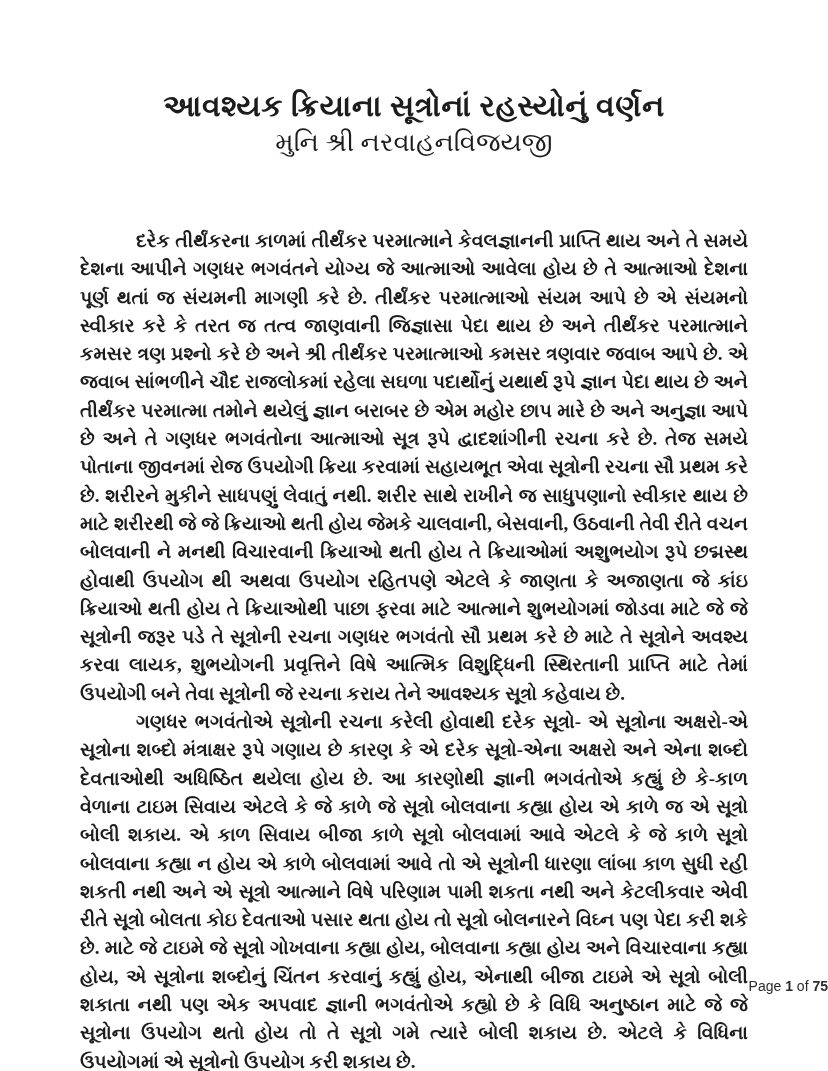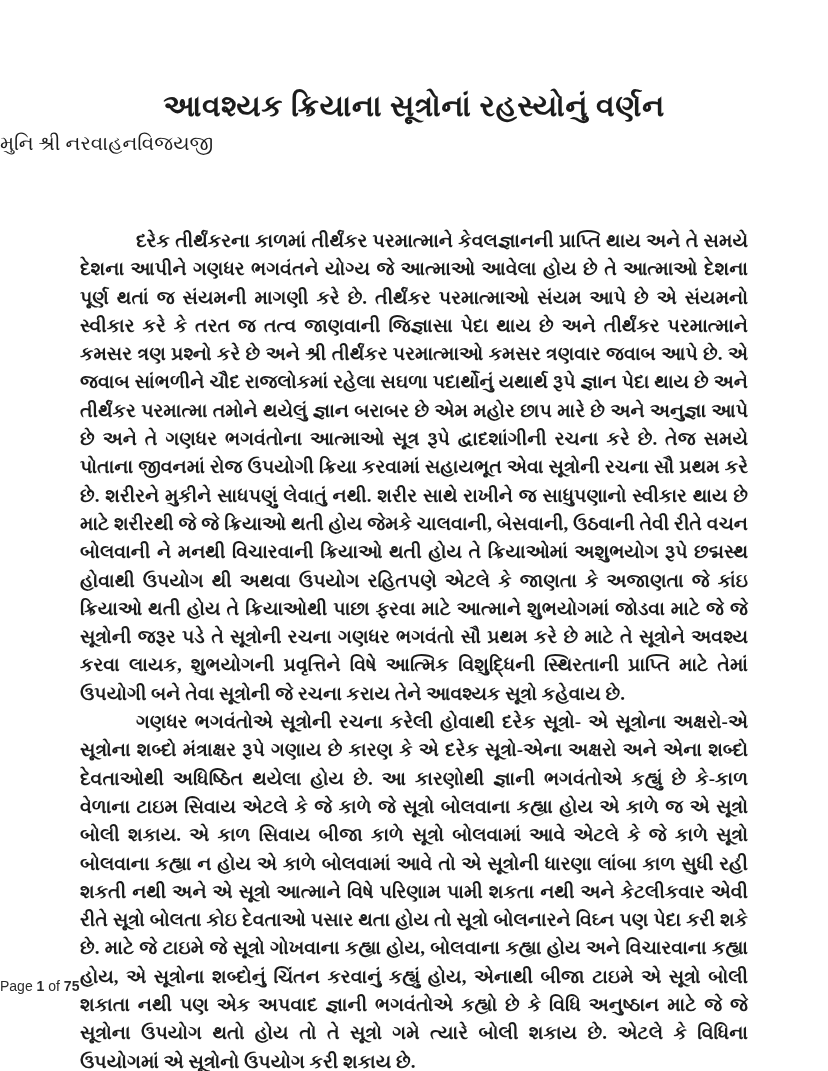--- a/index.html
+++ b/index.html
@@ -21,22 +21,22 @@
     margin: 0;
     padding-top: 86px;
     text-align: center;
     font-size: 30px;
     line-height: 38px;
     font-weight: bold;
     letter-spacing: 0.5px;
   }
   .subtitle {
     margin: 4px 0 0 0;
-    text-align: left;
-    font-size: 20px;
+    text-align: center;
+    font-size: 26px;
     line-height: 28px;
     font-weight: normal;
   }
   .body-text {
     position: absolute;
     left: 80px;
     right: 80px;
     top: 226px;
     font-size: 19px;
     line-height: 28.3px;
@@ -46,21 +46,21 @@
     margin: 0;
     padding: 0;
     text-indent: 56px;
     font-weight: bold;
   }
   .footer {
     position: absolute;
     left: 0;
     right: 0;
     top: 977px;
-    text-align: left;
+    text-align: right;
     font-family: "Liberation Sans", "DejaVu Sans", sans-serif;
     font-size: 14px;
     color: #2b2b2b;
   }
   .footer b { font-weight: bold; }
 </style>
 </head>
 <body>
 
 <div class="page">

